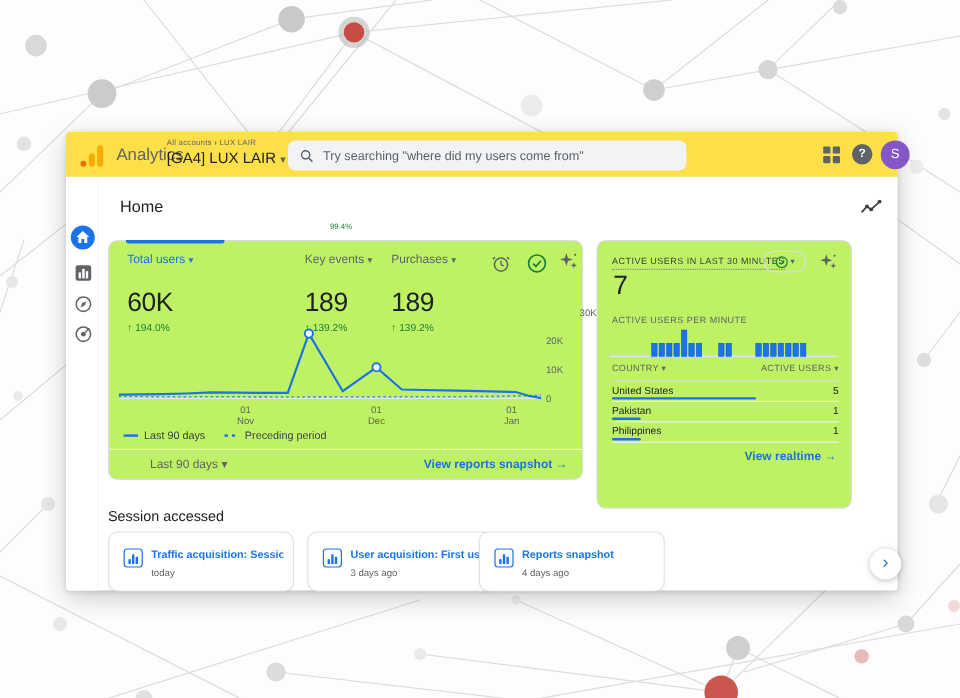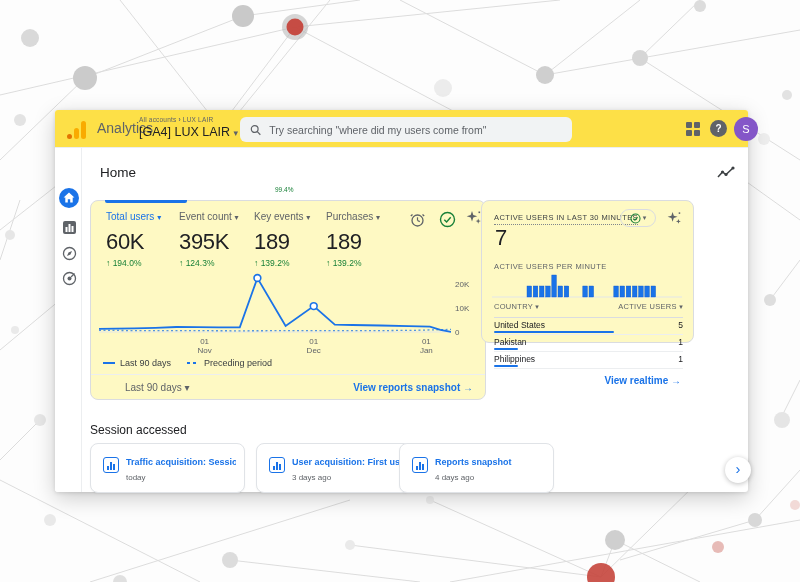--- a/index.html
+++ b/index.html
@@ -42,31 +42,31 @@
   .side { position:absolute; left:0; top:38px; bottom:0; width:27px; background:#fff;
           border-right:1px solid #eceef0; border-radius:0 0 0 3px; }
   .nav-item { position:absolute; left:1px; width:26px; height:26px; display:flex;
               align-items:center; justify-content:center; cursor:pointer; }
 
   
   .page-title { position:absolute; left:45px; top:55px; font-size:13.5px; color:#202124; }
   .insights-ico { position:absolute; left:662px; top:56px; width:18px; height:14px; cursor:pointer; }
   .dq-badge { position:absolute; left:220px; top:76px; font-size:6.5px; color:#188038; }
 
-  .card { position:absolute; background:#fef9c3; border:1px solid #dadce0; border-radius:8px;text-decoration:underline; }
+  .card { position:absolute; background:#bef264; border:1px solid #dadce0; border-radius:8px;text-decoration:underline; }
   #overview-card { left:35px; top:90px; width:396px; height:200px; }
-  #realtime-card { left:426px; top:90px; width:213px; height:143px; }
+  #realtime-card { left:442px; top:90px; width:213px; height:224px; }
 
   
   .tab-bar { position:absolute; left:14px; top:-1px; width:82px; height:3px; border-radius:0 0 2px 2px; }
   .metric { position:absolute; top:10px; }
   .metric .lbl { font-size:10px; color:#5f6368; white-space:nowrap; }
   .metric .lbl .caret { font-size:8px; }
   .metric.active .lbl { color:#1a73e8; }
-  .metric .val { font-size:22px; color:#202124; margin-top:7px; letter-spacing:-.3px; }
+  .metric .val { font-size:22px; color:#202124; margin-top:17px; letter-spacing:-.3px; }
   .metric .trend { font-size:8.5px; color:#188038; margin-top:3px; }
   .ov-ico { position:absolute; top:10px; cursor:pointer; }
   #line-wrap { position:absolute; left:8px; top:52px; width:352px; height:82px; }
   .ytick { position:absolute; left:364px; font-size:8px; color:#5f6368; width:26px; }
   .xlab { position:absolute; top:136px; font-size:8px; color:#5f6368; text-align:center;
           line-height:9px; transform:translateX(-50%); white-space:pre-line; }
   .legend { position:absolute; left:12px; top:157px; display:flex; gap:16px; align-items:center; }
   .leg-item { display:flex; align-items:center; gap:5px; font-size:9px; color:#3c4043; }
   .leg-line { width:12px; height:2px; background:#1a73e8; }
   .leg-dash { width:12px; height:2px;
@@ -259,27 +259,20 @@
   <div class="card" id="overview-card">
     <div class="tab-bar" style="background:#1a73e8"></div>
 
     <div class="metric active" style="left:15px">
       <div class="lbl"><span>Total users</span>
         <span class="caret">▾</span></div>
       <div class="val">60K</div>
       <div class="trend">
         <span>↑</span> <span>194.0%</span></div>
     </div>
-    <div class="metric" style="left:88px">
-      <div class="lbl"><span>Event count</span>
-        <span class="caret">▾</span></div>
-      <div class="val">395K</div>
-      <div class="trend">
-        <span>↑</span> <span>124.3%</span></div>
-    </div>
     <div class="metric" style="left:163px">
       <div class="lbl"><span>Key events</span>
         <span class="caret">▾</span></div>
       <div class="val">189</div>
       <div class="trend">
         <span>↑</span> <span>139.2%</span></div>
     </div>
     <div class="metric" style="left:235px">
       <div class="lbl"><span>Purchases</span>
         <span class="caret">▾</span></div>

